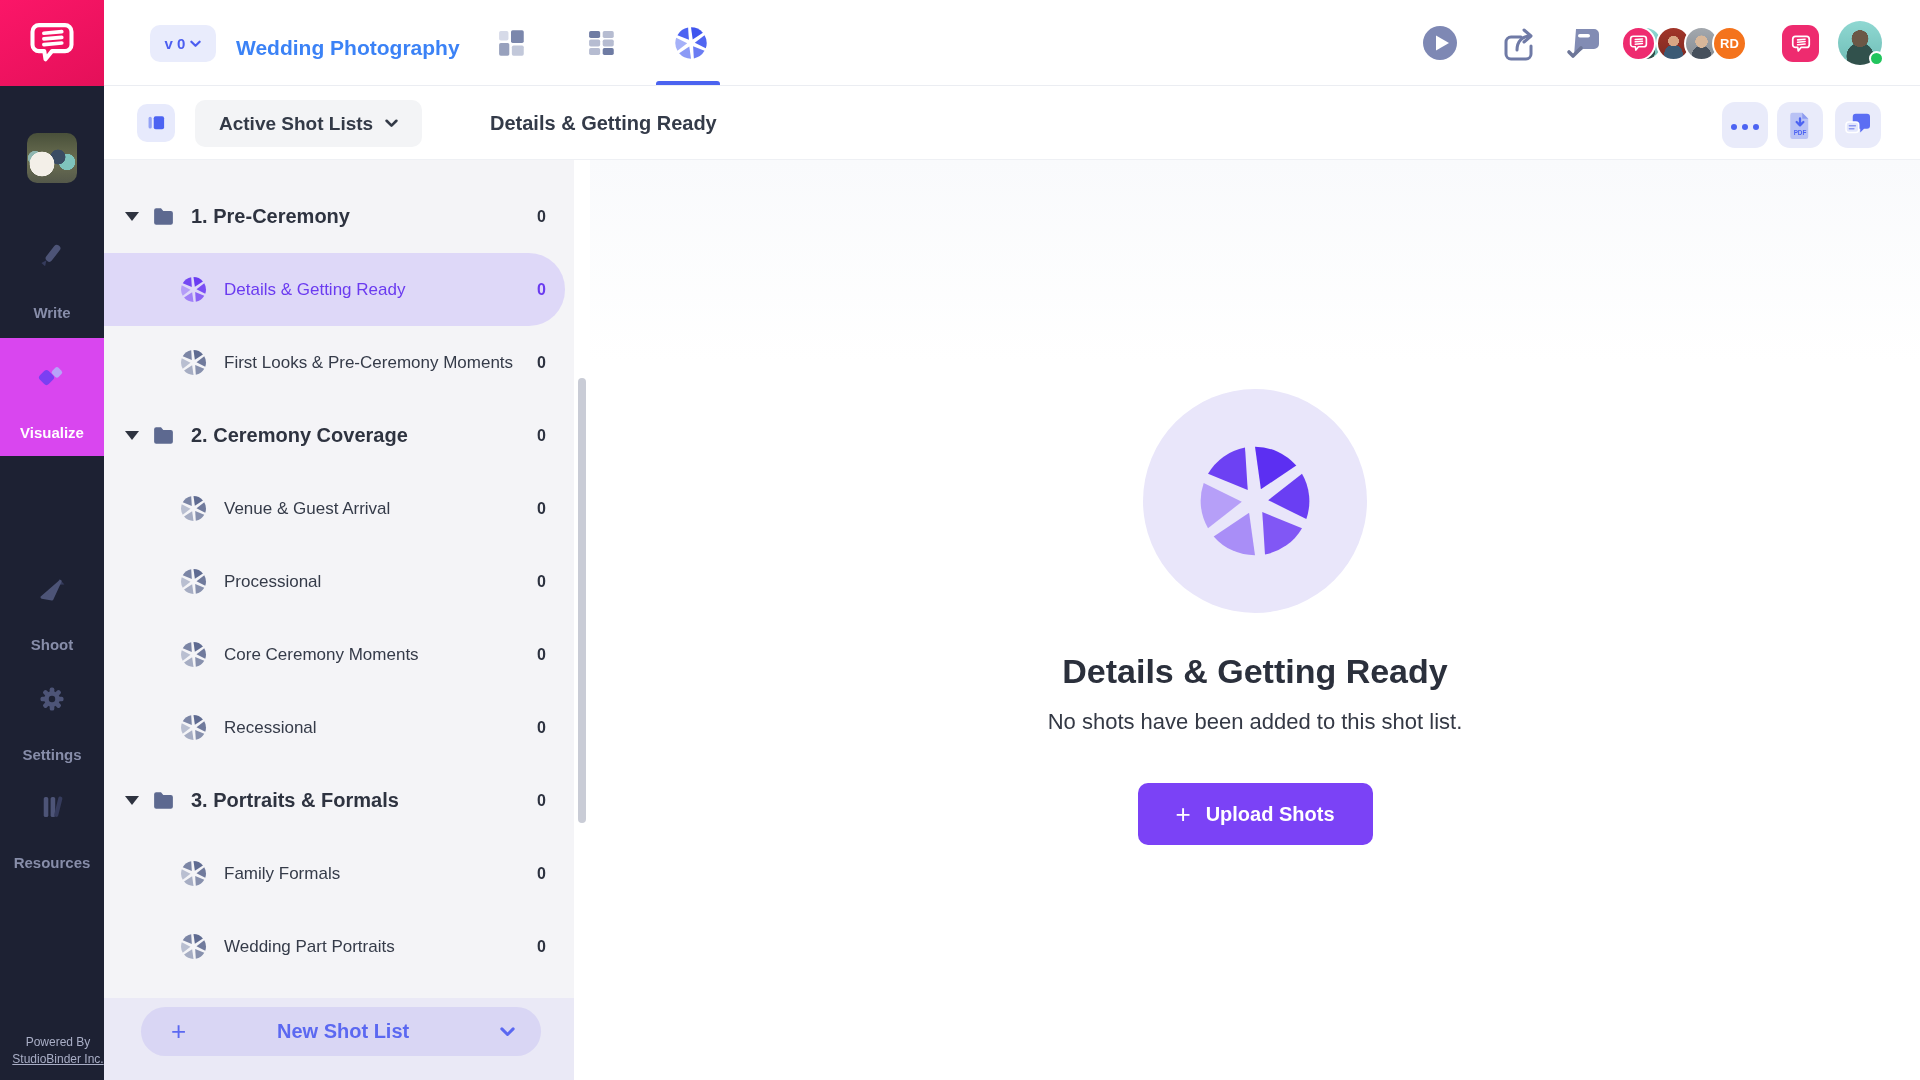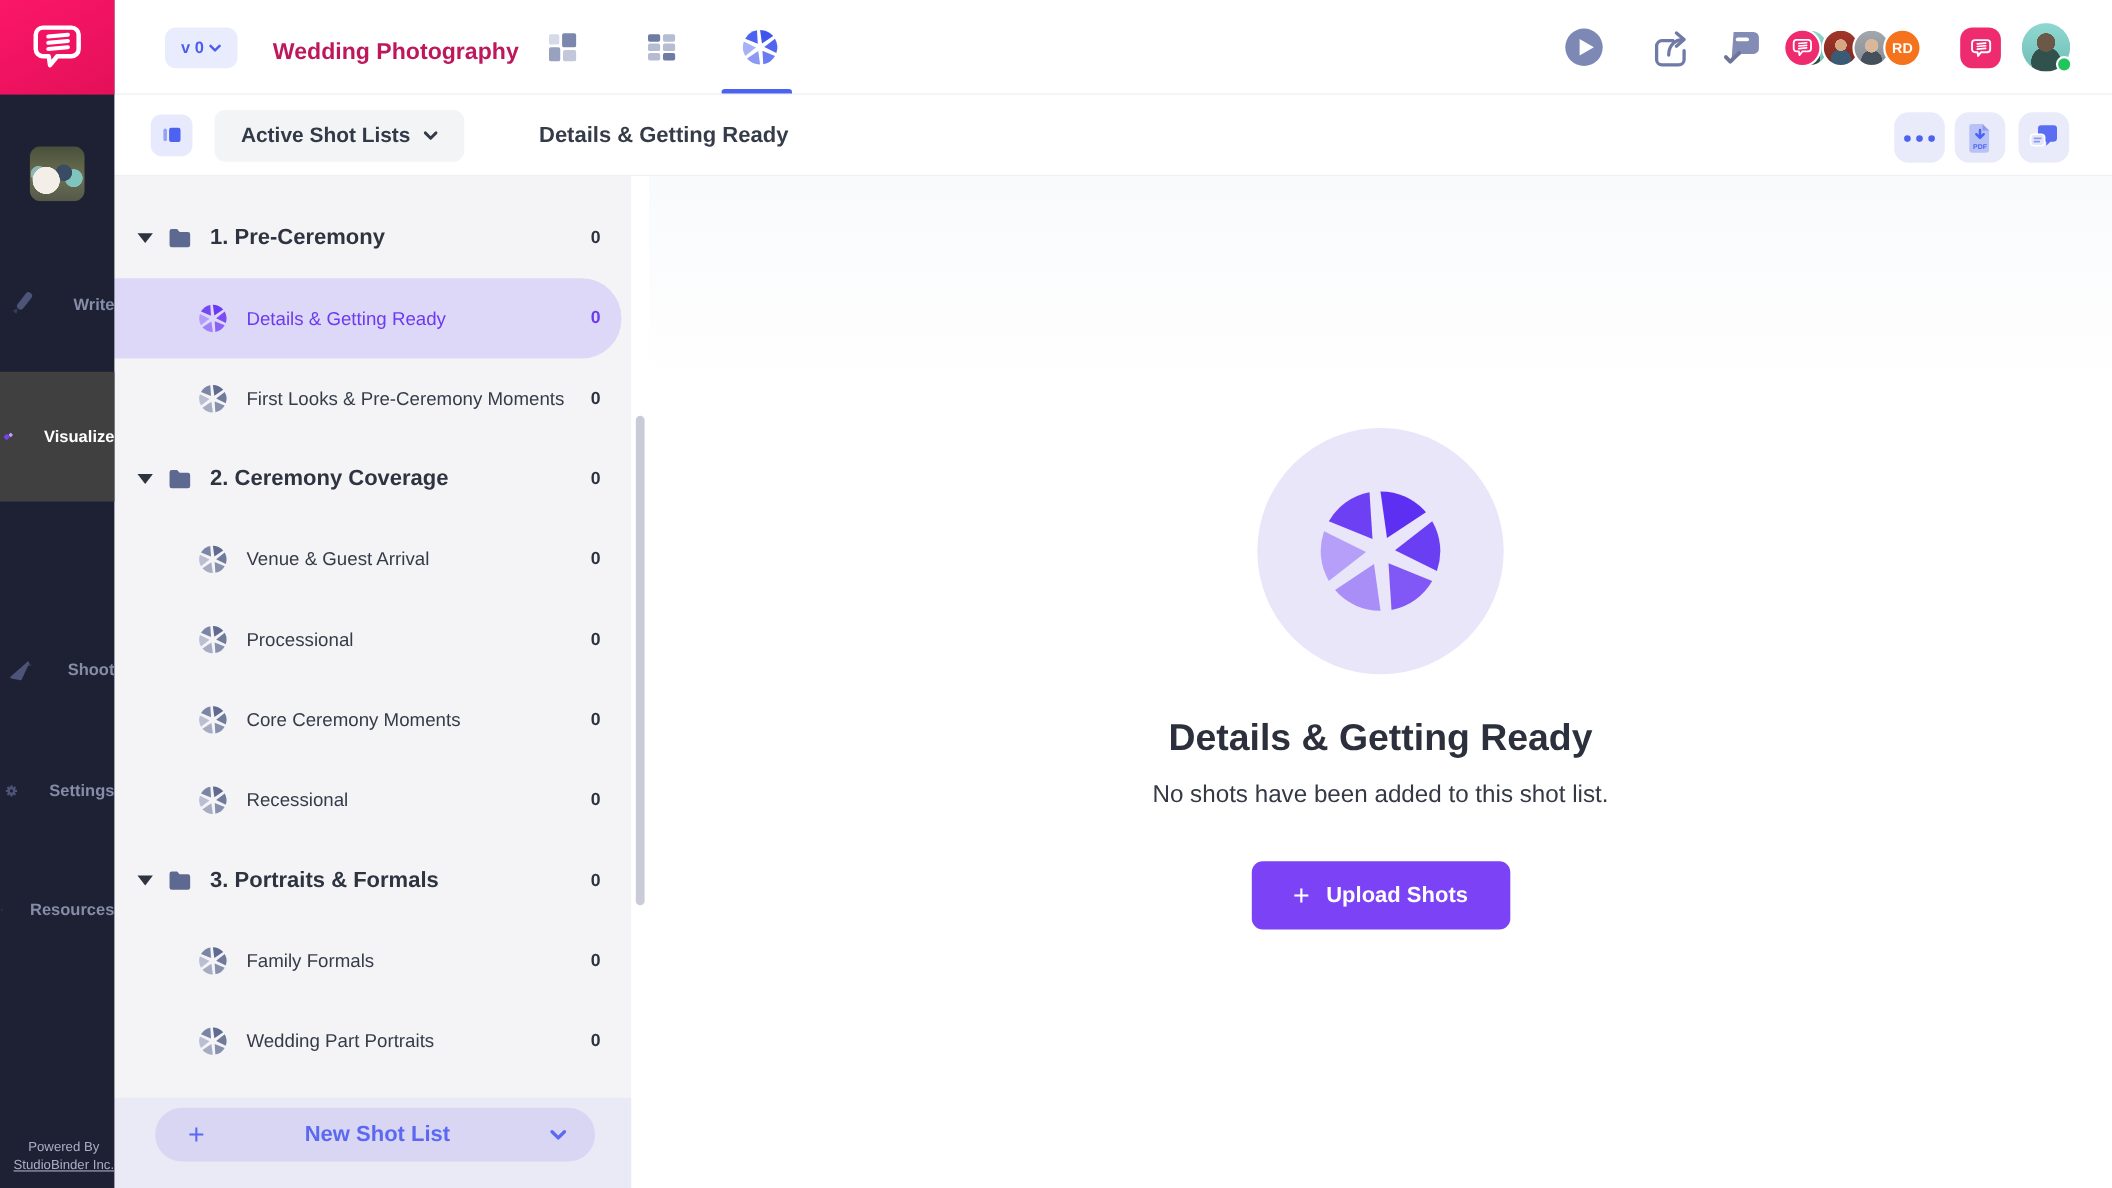--- a/index.html
+++ b/index.html
@@ -13,38 +13,38 @@
           background:linear-gradient(150deg,#fb1668 0%,#e41059 100%);
           display:flex; align-items:center; justify-content:center; cursor:pointer; }
   .logo svg { width:52px; height:52px; }
   .proj-thumb { position:absolute; left:27px; top:133px; width:50px; height:50px; border-radius:10px;
           background:
             radial-gradient(circle at 30% 62%, #f3efe8 0 26%, transparent 27%),
             radial-gradient(circle at 62% 48%, #3a4c63 0 18%, transparent 19%),
             radial-gradient(circle at 80% 58%, #7fc4bd 0 16%, transparent 17%),
             radial-gradient(circle at 16% 50%, #8fb6b0 0 14%, transparent 15%),
             linear-gradient(180deg,#49503a 0%,#6b6f52 55%,#54584a 100%); }
-  .navitem { position:absolute; left:0; width:104px; height:118px; display:flex; flex-direction:row;
+  .navitem { position:absolute; left:0; width:104px; height:118px; display:flex; flex-direction:column;
              align-items:center; justify-content:center; gap:24px; cursor:pointer; }
   .navitem .nlabel { font-size:15px; font-weight:600; color:#878da9; }
-  .navitem.active { background:#404040; }
+  .navitem.active { background:#d946ef; }
   .navitem.active .nlabel { color:#ffffff; }
   .navitem svg { width:46px; height:46px; }
   .powered { position:absolute; left:0; bottom:14px; width:116px; text-align:center; }
   .powered .p1 { font-size:12px; color:#a9aec6; margin-bottom:3px; }
   .powered .p2 { font-size:12px; color:#a9aec6; text-decoration:underline; cursor:pointer; }
 
   
   .header { position:absolute; left:104px; top:0; width:1816px; height:86px; background:#fff;
             border-bottom:1px solid #ebedf2; z-index:4; }
   .vbadge { position:absolute; left:46px; top:25px; width:66px; height:37px; border-radius:10px;
             background:#e9ecfc; color:#4c5ef0; font-size:15px; font-weight:700;
             display:flex; align-items:center; justify-content:center; gap:5px; cursor:pointer; }
-  .proj-title { position:absolute; left:144px; top:0; height:96px; display:flex; align-items:center;
-            font-size:21px; font-weight:600; color:#be185d; }
+  .proj-title { position:absolute; left:132px; top:0; height:96px; display:flex; align-items:center;
+            font-size:21px; font-weight:600; color:#3b82f6; }
   .tabs { position:absolute; left:380px; top:0; height:86px; }
   .tab { position:absolute; top:22px; width:42px; height:42px; display:flex; align-items:center;
          justify-content:center; cursor:pointer; }
   .tab svg { width:34px; height:34px; }
   .tab-underline { position:absolute; left:552px; bottom:0; width:64px; height:4px; border-radius:3px 3px 0 0;
          background:#4b63f0; }
   .hbtn { position:absolute; top:23px; width:40px; height:40px; display:flex; align-items:center;
           justify-content:center; cursor:pointer; }
   .hbtn svg { width:40px; height:40px; }
   .avatar-stack { position:absolute; left:1524px; top:26px; height:36px; display:flex; }

